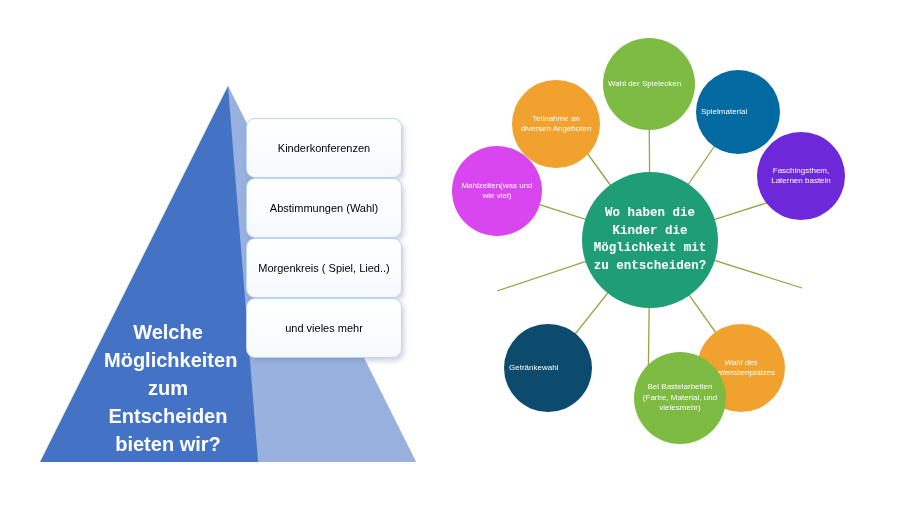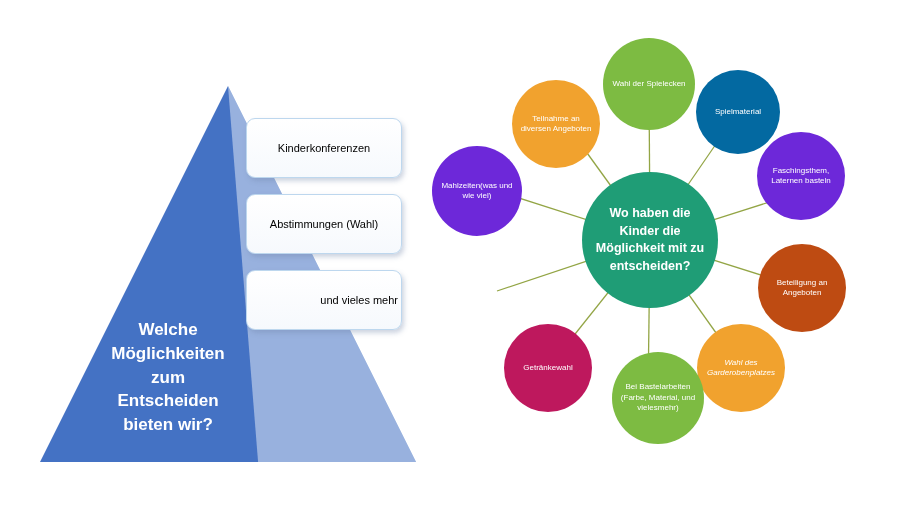--- a/index.html
+++ b/index.html
@@ -17,26 +17,26 @@
 
   
   .pyramid-wrap { position: absolute; left: 0; top: 0; width: 450px; height: 506px; }
   .pyramid-shape, .pyramid-shine {
     position: absolute; left: 40px; top: 86px; width: 376px; height: 376px;
   }
   .pyramid-shape { clip-path: polygon(50% 0, 0 100%, 100% 100%); }
   .pyramid-shine { clip-path: polygon(50% 0, 58% 100%, 100% 100%); }
   .pyramid-title {
     position: absolute; left: 104px; top: 318px; width: 128px;
-    color: #ffffff; font-weight: bold; font-size: 17px; line-height: 1.4;
+    color: #ffffff; font-weight: bold; font-size: 20px; line-height: 1.4;
     text-align: center;
   }
   .pyramid-boxes {
     position: absolute; left: 246px; top: 118px; width: 156px;
-    display: flex; flex-direction: column; gap: 16px;
+    display: flex; flex-direction: column; gap: 0;
   }
   .pyr-box {
     box-sizing: border-box;
     height: 60px; width: 156px;
     background: linear-gradient(180deg, #ffffff 0%, #f6f9fd 100%);
     border: 1px solid #BDD7EE;
     border-radius: 9px;
     box-shadow: 2px 3px 5px rgba(110,130,165,0.35);
     display: flex; align-items: center; justify-content: center;
     font-size: 11px; color: #000;
@@ -45,21 +45,21 @@
   }
 
   
   .radial-wrap { position: absolute; left: 0; top: 0; width: 900px; height: 506px; }
   .radial-wrap svg {
     position: absolute; left: 0; top: 0; width: 900px; height: 506px;
   }
   .circle {
     position: absolute;
     border-radius: 50%;
-    display: flex; align-items: center; justify-content: center;
+    display: flex; align-items: center; justify-content: flex-start;
     text-align: center;
     color: #fff;
     box-sizing: border-box;
   }
   .circle.node span {
     display: block;
     font-size: 8px; line-height: 1.3;
     padding: 5px;
     word-wrap: break-word;
     overflow-wrap: break-word;
@@ -80,64 +80,64 @@
     <div class="pyramid-shape" style="background: rgb(68, 114, 196);"></div>
     <div class="pyramid-shine" style="background: rgba(255, 255, 255, 0.45);"></div>
     <div class="pyramid-title">Welche Möglichkeiten zum Entscheiden bieten wir?</div>
     <div class="pyramid-boxes">
         <div class="pyr-box" style="border-color: rgb(189, 215, 238);">
           <span>Kinderkonferenzen</span>
         </div>
         <div class="pyr-box" style="border-color: rgb(189, 215, 238); align-items: center;">
           <span>Abstimmungen (Wahl)</span>
         </div>
-        <div class="pyr-box" style="border-color: rgb(189, 215, 238); justify-content: flex-end;">
+        <div class="pyr-box" style="border-color: rgb(189, 215, 238);">
+          <span>Morgenkreis ( Spiel, Lied..)</span>
+        </div>
+        <div class="pyr-box" style="border-color: rgb(189, 215, 238);">
           <span>und vieles mehr</span>
         </div>
       </div>
   </div>
 
   <div class="radial-wrap">
     <svg viewBox="0 0 900 506">
         <line x1="650" y1="240" x2="649" y2="84" stroke="#93A545" stroke-width="1.3"></line>
         <line x1="650" y1="240" x2="738" y2="112" stroke="#93A545" stroke-width="1.3"></line>
         <line x1="650" y1="240" x2="801" y2="192" stroke="#93A545" stroke-width="1.3"></line>
         <line x1="650" y1="240" x2="802" y2="288" stroke="#93A545" stroke-width="1.3"></line>
         <line x1="650" y1="240" x2="741" y2="368" stroke="#93A545" stroke-width="1.3"></line>
         <line x1="650" y1="240" x2="648" y2="398" stroke="#93A545" stroke-width="1.3"></line>
         <line x1="650" y1="240" x2="548" y2="368" stroke="#93A545" stroke-width="1.3"></line>
         <line x1="650" y1="240" x2="497" y2="291" stroke="#93A545" stroke-width="1.3"></line>
         <line x1="650" y1="240" x2="497" y2="191" stroke="#93A545" stroke-width="1.3"></line>
         <line x1="650" y1="240" x2="556" y2="110" stroke="#93A545" stroke-width="1.3"></line>
       </svg>
-    <div class="circle center" style="left: 582px; top: 172px; height: 136px; width: 136px; background: rgb(31, 157, 118);">
+    <div class="circle center" style="left: 582px; top: 172px; height: 136px; width: 136px; background: rgb(31, 157, 118); font-family: Liberation Mono, monospace;">
       <span>Wo haben die Kinder die Möglichkeit  mit zu entscheiden?</span>
     </div>
   <div class="circle node" style="left: 603px; top: 38px; height: 92px; width: 92px; background: rgb(125, 187, 66);">
         <span>Wahl der Spielecken</span>
       </div>
       <div class="circle node" style="left: 696px; top: 70px; height: 84px; width: 84px; background: #0369a1;">
         <span>Spielmaterial</span>
       </div>
       <div class="circle node" style="left: 757px; top: 132px; height: 88px; width: 88px; background: #6d28d9;">
         <span>Faschingsthem, Laternen basteln</span>
       </div>
-      <div class="circle node" style="left: 758px; top: 244px; height: 88px; width: 88px; background: rgb(190, 75, 18);">
-        <span>Beteiligung an Angeboten</span>
-      </div>
       <div class="circle node" style="left: 697px; top: 324px; height: 88px; width: 88px; background: rgb(241, 162, 46); font-style: italic;">
         <span>Wahl des Garderobenplatzes</span>
       </div>
-      <div class="circle node" style="left: 612px; top: 352px; height: 92px; width: 92px; background: rgb(125, 187, 66);">
+      <div class="circle node" style="left: 634px; top: 352px; height: 92px; width: 92px; background: rgb(125, 187, 66);">
         <span>Bei Bastelarbeiten (Farbe, Material, und vielesmehr)</span>
       </div>
-      <div class="circle node" style="left: 504px; top: 324px; height: 88px; width: 88px; background: #be185d;">
+      <div class="circle node" style="left: 504px; top: 324px; height: 88px; width: 88px; background: #0c4a6e;">
         <span>Getränkewahl</span>
       </div>
-      <div class="circle node" style="left: 432px; top: 146px; height: 90px; width: 90px; background: #6d28d9;">
+      <div class="circle node" style="left: 452px; top: 146px; height: 90px; width: 90px; background: #d946ef;">
         <span>Mahlzeiten(was und wie viel)</span>
       </div>
       <div class="circle node" style="left: 512px; top: 80px; height: 88px; width: 88px; background: rgb(241, 162, 46);">
         <span>Teilnahme an diversen Angeboten</span>
       </div>
     </div>
 
 </div>
 
 </body></html>

